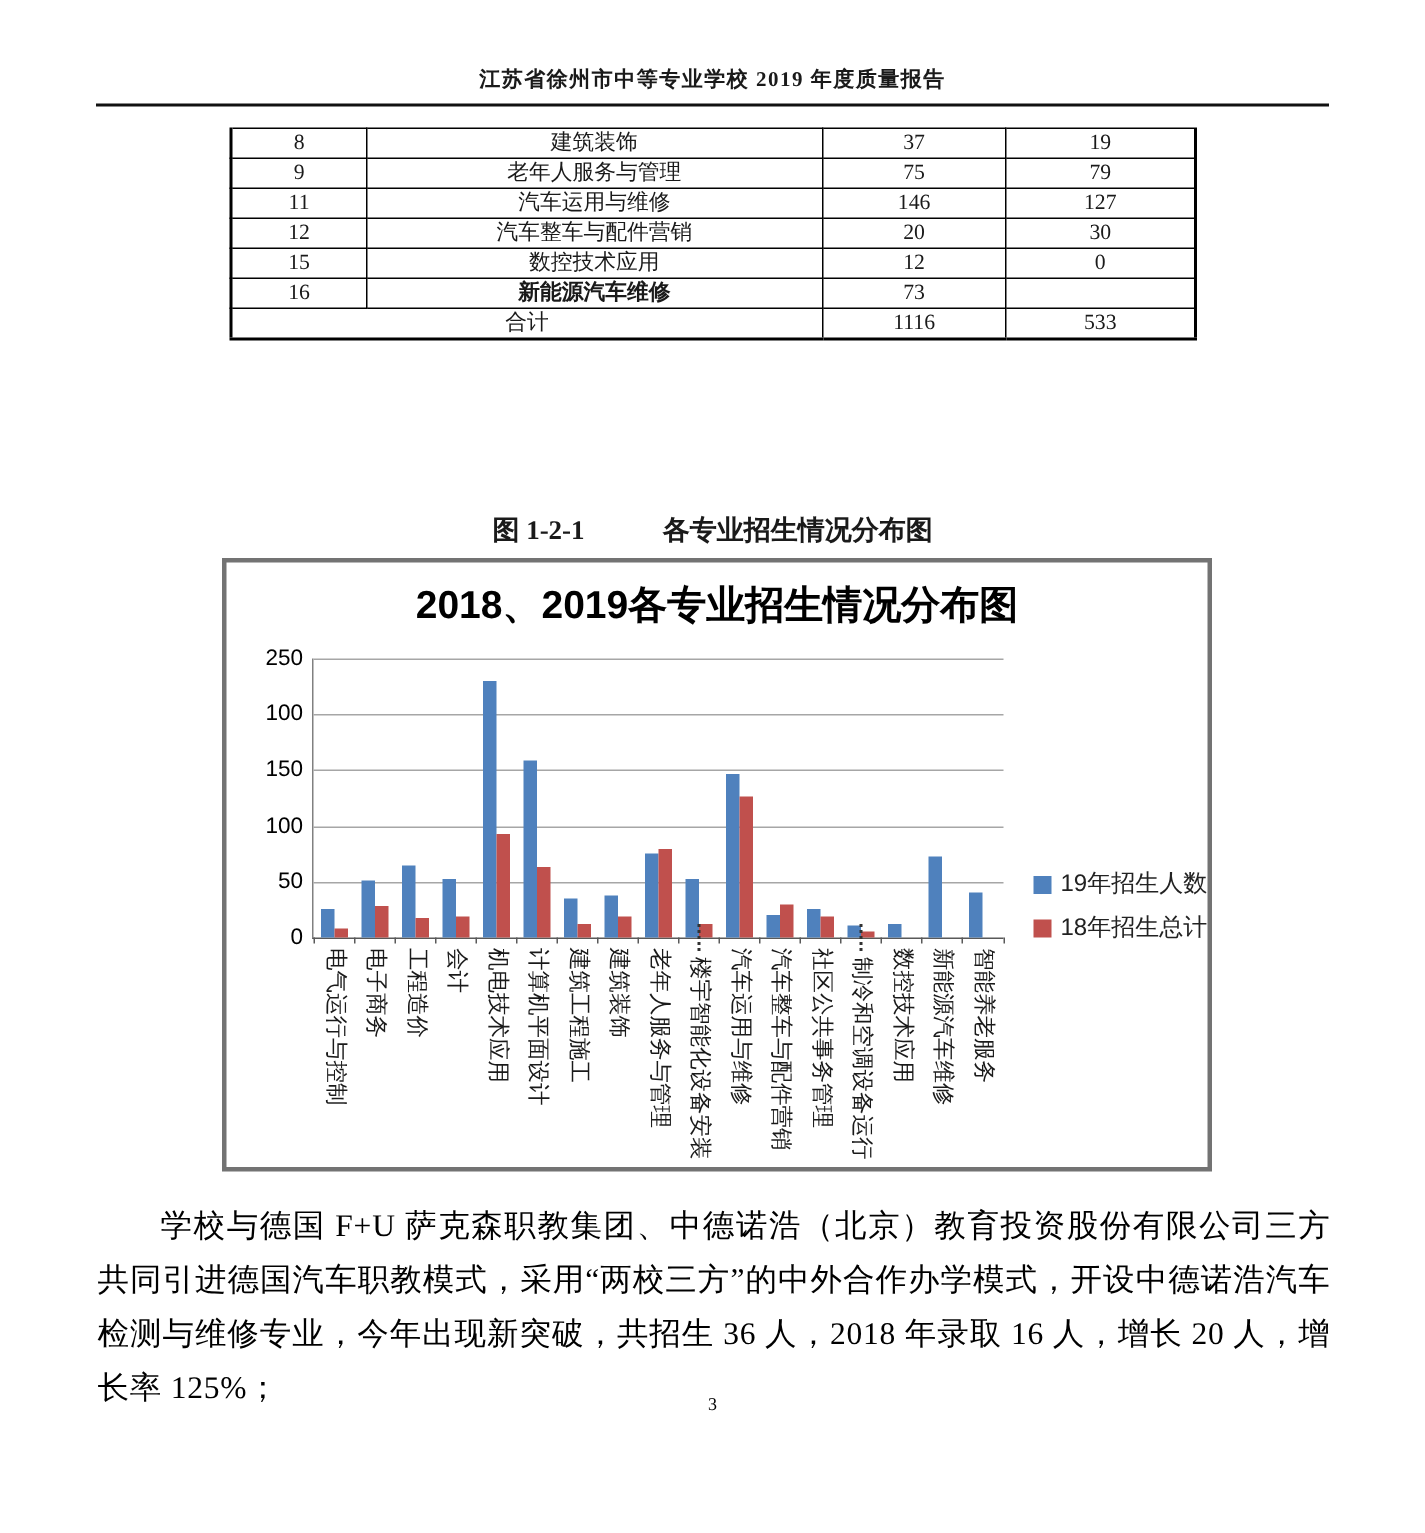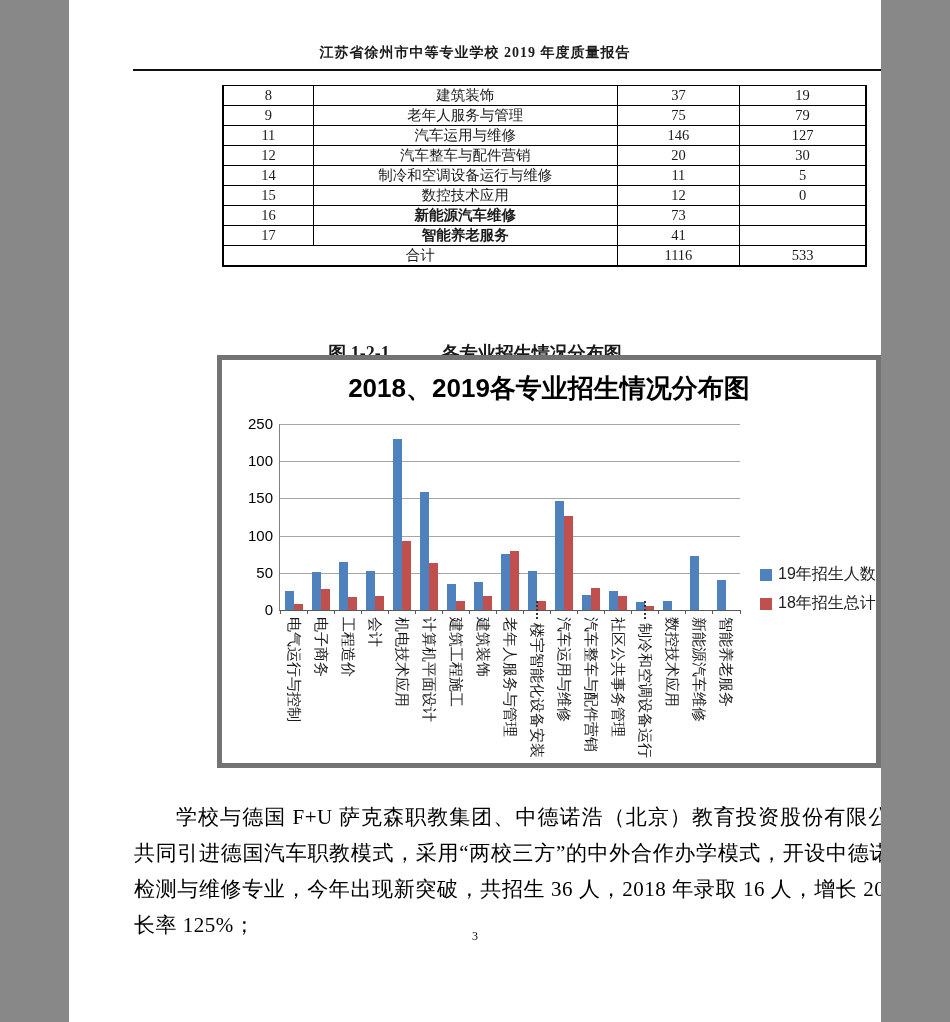--- a/index.html
+++ b/index.html
@@ -1,17 +1,17 @@
 <!DOCTYPE html>
 <html><head>
 <meta charset="utf-8">
 <style>
   html,body{margin:0;padding:0;background:#888;}
   .page{
-    position:relative; width:812px; height:1022px; background:#ffffff;
+    position:relative; width:950px; height:1022px; background:#ffffff;
     font-family:"Liberation Serif", serif; color:#1a1a1a; overflow:hidden;
     margin:0 auto;
   }
   
   .hdr-title{
     position:absolute; top:44px; left:0; width:100%;
     text-align:center; font-size:14px; font-weight:bold; letter-spacing:1px;
   }
   .hdr-rule{
     position:absolute; top:69px; left:64px; width:822px; height:2px; background:#111;
@@ -32,22 +32,22 @@
   td.bold{ font-weight:bold; }
   .col-num{width:90px;} .col-name{width:303px;} .col-v1{width:122px;} .col-v2{width:126px;}
   
   .fig-caption{
     position:absolute; top:341px; left:0; width:100%; text-align:center;
     font-size:18px; font-weight:bold;
   }
   .fig-caption .gap{display:inline-block; width:52px;}
   
   .chart{
-    position:absolute; left:148px; top:355px; width:654px; height:403px;
-    border:5px solid #737373; background:#fff;
+    position:absolute; left:148px; top:372px; width:654px; height:403px;
+    border:3px solid #737373; background:#fff;
   }
   .chart-title{
     position:absolute; top:11px; left:0; width:100%; text-align:center;
     font-size:26px; font-weight:bold; font-family:"Liberation Sans", sans-serif;
     letter-spacing:0px; color:#000;
   }
   .plot{
     position:absolute; left:57px; top:64px; width:460px; height:186px;
     border-left:1px solid #808080; border-bottom:1px solid #595959;
   }
@@ -113,41 +113,29 @@
           <td>146</td>
           <td>127</td>
         </tr>
         <tr>
           <td>12</td>
           <td>汽车整车与配件营销</td>
           <td>20</td>
           <td>30</td>
         </tr>
         <tr>
-          <td>14</td>
-          <td>制冷和空调设备运行与维修</td>
-          <td>11</td>
-          <td>5</td>
-        </tr>
-        <tr>
           <td>15</td>
           <td>数控技术应用</td>
           <td>12</td>
           <td>0</td>
         </tr>
         <tr>
           <td>16</td>
           <td class="bold">新能源汽车维修</td>
           <td>73</td>
-          <td></td>
-        </tr>
-        <tr>
-          <td>17</td>
-          <td class="bold">智能养老服务</td>
-          <td>41</td>
           <td></td>
         </tr>
         <tr class="total-row">
           <td colspan="2">合计</td>
           <td>1116</td>
           <td>533</td>
         </tr>
       </tbody>
   </table>
 

